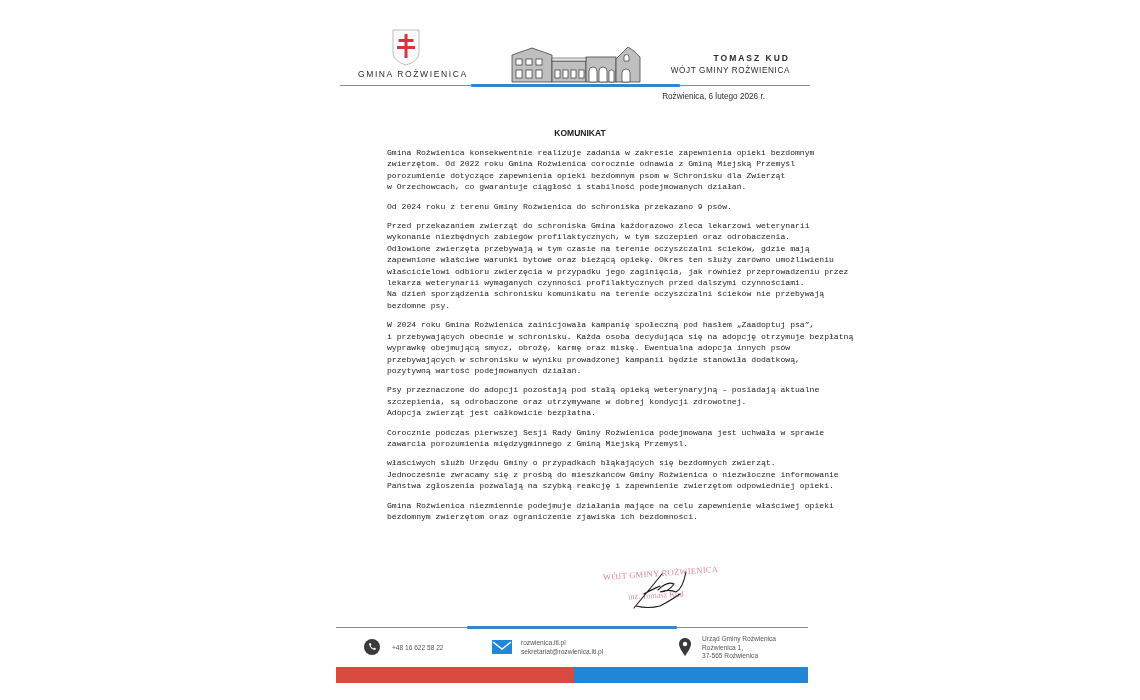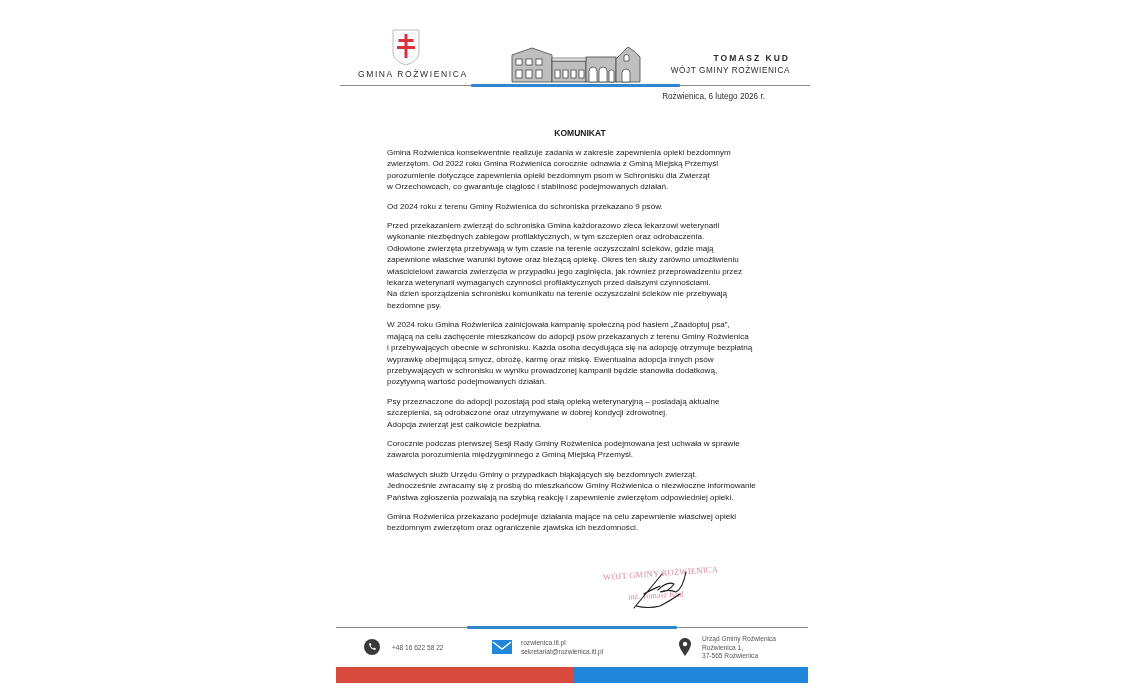--- a/index.html
+++ b/index.html
@@ -19,21 +19,21 @@
   .rule-gray { position: absolute; height: 1px; background: #8a8a8a; }
   .rule-blue { position: absolute; height: 3px; background: #2f86cf; border-radius: 1px; }
   .date { position: absolute; right: 375px; top: 92px; font-size: 8.2px; color: #2a2a2a; white-space: nowrap; padding-left: 44px; }
 
   
   .title { position: absolute; left: 0; width: 1160px; top: 128px; text-align: center;
            font-size: 8.5px; font-weight: bold; color: #1a1a1a; }
   .body { position: absolute; left: 387px; top: 147px; width: 390px; font-size: 8.1px;
           line-height: 11.4px; color: #222; }
   .body p { margin: 0 0 8px 0; }
-  .body p .line { display: block; white-space: nowrap; }
+  .body p .line { display: block; white-space: nowrap; font-family: Liberation Mono, monospace; }
 
   
   .stamp { position: absolute; left: 603px; top: 568px; font-family: "Liberation Serif", serif;
            font-size: 8.5px; color: #d98aa3; transform: rotate(-4deg); white-space: nowrap; letter-spacing: 0.3px; }
   .stamp-name { position: absolute; left: 628px; top: 591px; font-family: "Liberation Serif", serif;
                 font-size: 8.2px; color: #d98aa3; transform: rotate(-3deg); white-space: nowrap; }
   .signature { position: absolute; left: 630px; top: 568px; width: 60px; height: 44px; }
 
   
   .contact { position: absolute; font-size: 6.6px; line-height: 8.6px; color: #555; white-space: nowrap; }
@@ -101,49 +101,48 @@
       <span class="line">w Orzechowcach, co gwarantuje ciągłość i stabilność podejmowanych działań.</span>
     </p>
     <p>
       <span class="line">Od 2024 roku z terenu Gminy Rożwienica do schroniska przekazano 9 psów.</span>
     </p>
     <p>
       <span class="line">Przed przekazaniem zwierząt do schroniska Gmina każdorazowo zleca lekarzowi weterynarii</span>
       <span class="line">wykonanie niezbędnych zabiegów profilaktycznych, w tym szczepień oraz odrobaczenia.</span>
       <span class="line">Odłowione zwierzęta przebywają w tym czasie na terenie oczyszczalni ścieków, gdzie mają</span>
       <span class="line">zapewnione właściwe warunki bytowe oraz bieżącą opiekę. Okres ten służy zarówno umożliwieniu</span>
-      <span class="line">właścicielowi zawarcia zwierzęcia w przypadku jego zaginięcia, jak również przeprowadzeniu przez</span>
+      <span class="line">właścicielowi odbioru zwierzęcia w przypadku jego zaginięcia, jak również przeprowadzeniu przez</span>
       <span class="line">lekarza weterynarii wymaganych czynności profilaktycznych przed dalszymi czynnościami.</span>
       <span class="line">Na dzień sporządzenia schronisku komunikatu na terenie oczyszczalni ścieków nie przebywają</span>
       <span class="line">bezdomne psy.</span>
     </p>
     <p>
       <span class="line">W 2024 roku Gmina Rożwienica zainicjowała kampanię społeczną pod hasłem „Zaadoptuj psa”,</span>
-      <span class="line">mającą na celu zachęcenie mieszkańców do adopcji psów przekazanych z terenu Gminy Rożwienica</span>
       <span class="line">i przebywających obecnie w schronisku. Każda osoba decydująca się na adopcję otrzymuje bezpłatną</span>
       <span class="line">wyprawkę obejmującą smycz, obrożę, karmę oraz miskę. Ewentualna adopcja innych psów</span>
       <span class="line">przebywających w schronisku w wyniku prowadzonej kampanii będzie stanowiła dodatkową,</span>
       <span class="line">pozytywną wartość podejmowanych działań.</span>
     </p>
     <p>
       <span class="line">Psy przeznaczone do adopcji pozostają pod stałą opieką weterynaryjną – posiadają aktualne</span>
       <span class="line">szczepienia, są odrobaczone oraz utrzymywane w dobrej kondycji zdrowotnej.</span>
       <span class="line">Adopcja zwierząt jest całkowicie bezpłatna.</span>
     </p>
     <p>
       <span class="line">Corocznie podczas pierwszej Sesji Rady Gminy Rożwienica podejmowana jest uchwała w sprawie</span>
       <span class="line">zawarcia porozumienia międzygminnego z Gminą Miejską Przemyśl.</span>
     </p>
     <p>
       <span class="line">właściwych służb Urzędu Gminy o przypadkach błąkających się bezdomnych zwierząt.</span>
       <span class="line">Jednocześnie zwracamy się z prośbą do mieszkańców Gminy Rożwienica o niezwłoczne informowanie</span>
       <span class="line">Państwa zgłoszenia pozwalają na szybką reakcję i zapewnienie zwierzętom odpowiedniej opieki.</span>
     </p>
     <p>
-      <span class="line">Gmina Rożwienica przekazano podejmuje działania mające na celu zapewnienie właściwej opieki</span>
+      <span class="line">Gmina Rożwienica niezmiennie podejmuje działania mające na celu zapewnienie właściwej opieki</span>
       <span class="line">bezdomnym zwierzętom oraz ograniczenie zjawiska ich bezdomności.</span>
     </p>
   </div>
 
   <div class="stamp">WÓJT GMINY ROŻWIENICA</div>
   <div class="stamp-name">inż. Tomasz Kud</div>
   <svg class="signature" viewBox="0 0 60 44">
     <path d="M4 40 L32 6 M14 26 C20 22 26 20 30 18 M28 22 C34 16 40 14 44 16 C40 22 34 24 30 24 C36 22 42 22 46 24 C50 22 54 14 56 4 M50 26 C44 30 38 34 30 38 C22 40 14 40 6 38" fill="none" stroke="#1a1a1a" stroke-width="1.1" stroke-linecap="round"></path>
   </svg>
 

